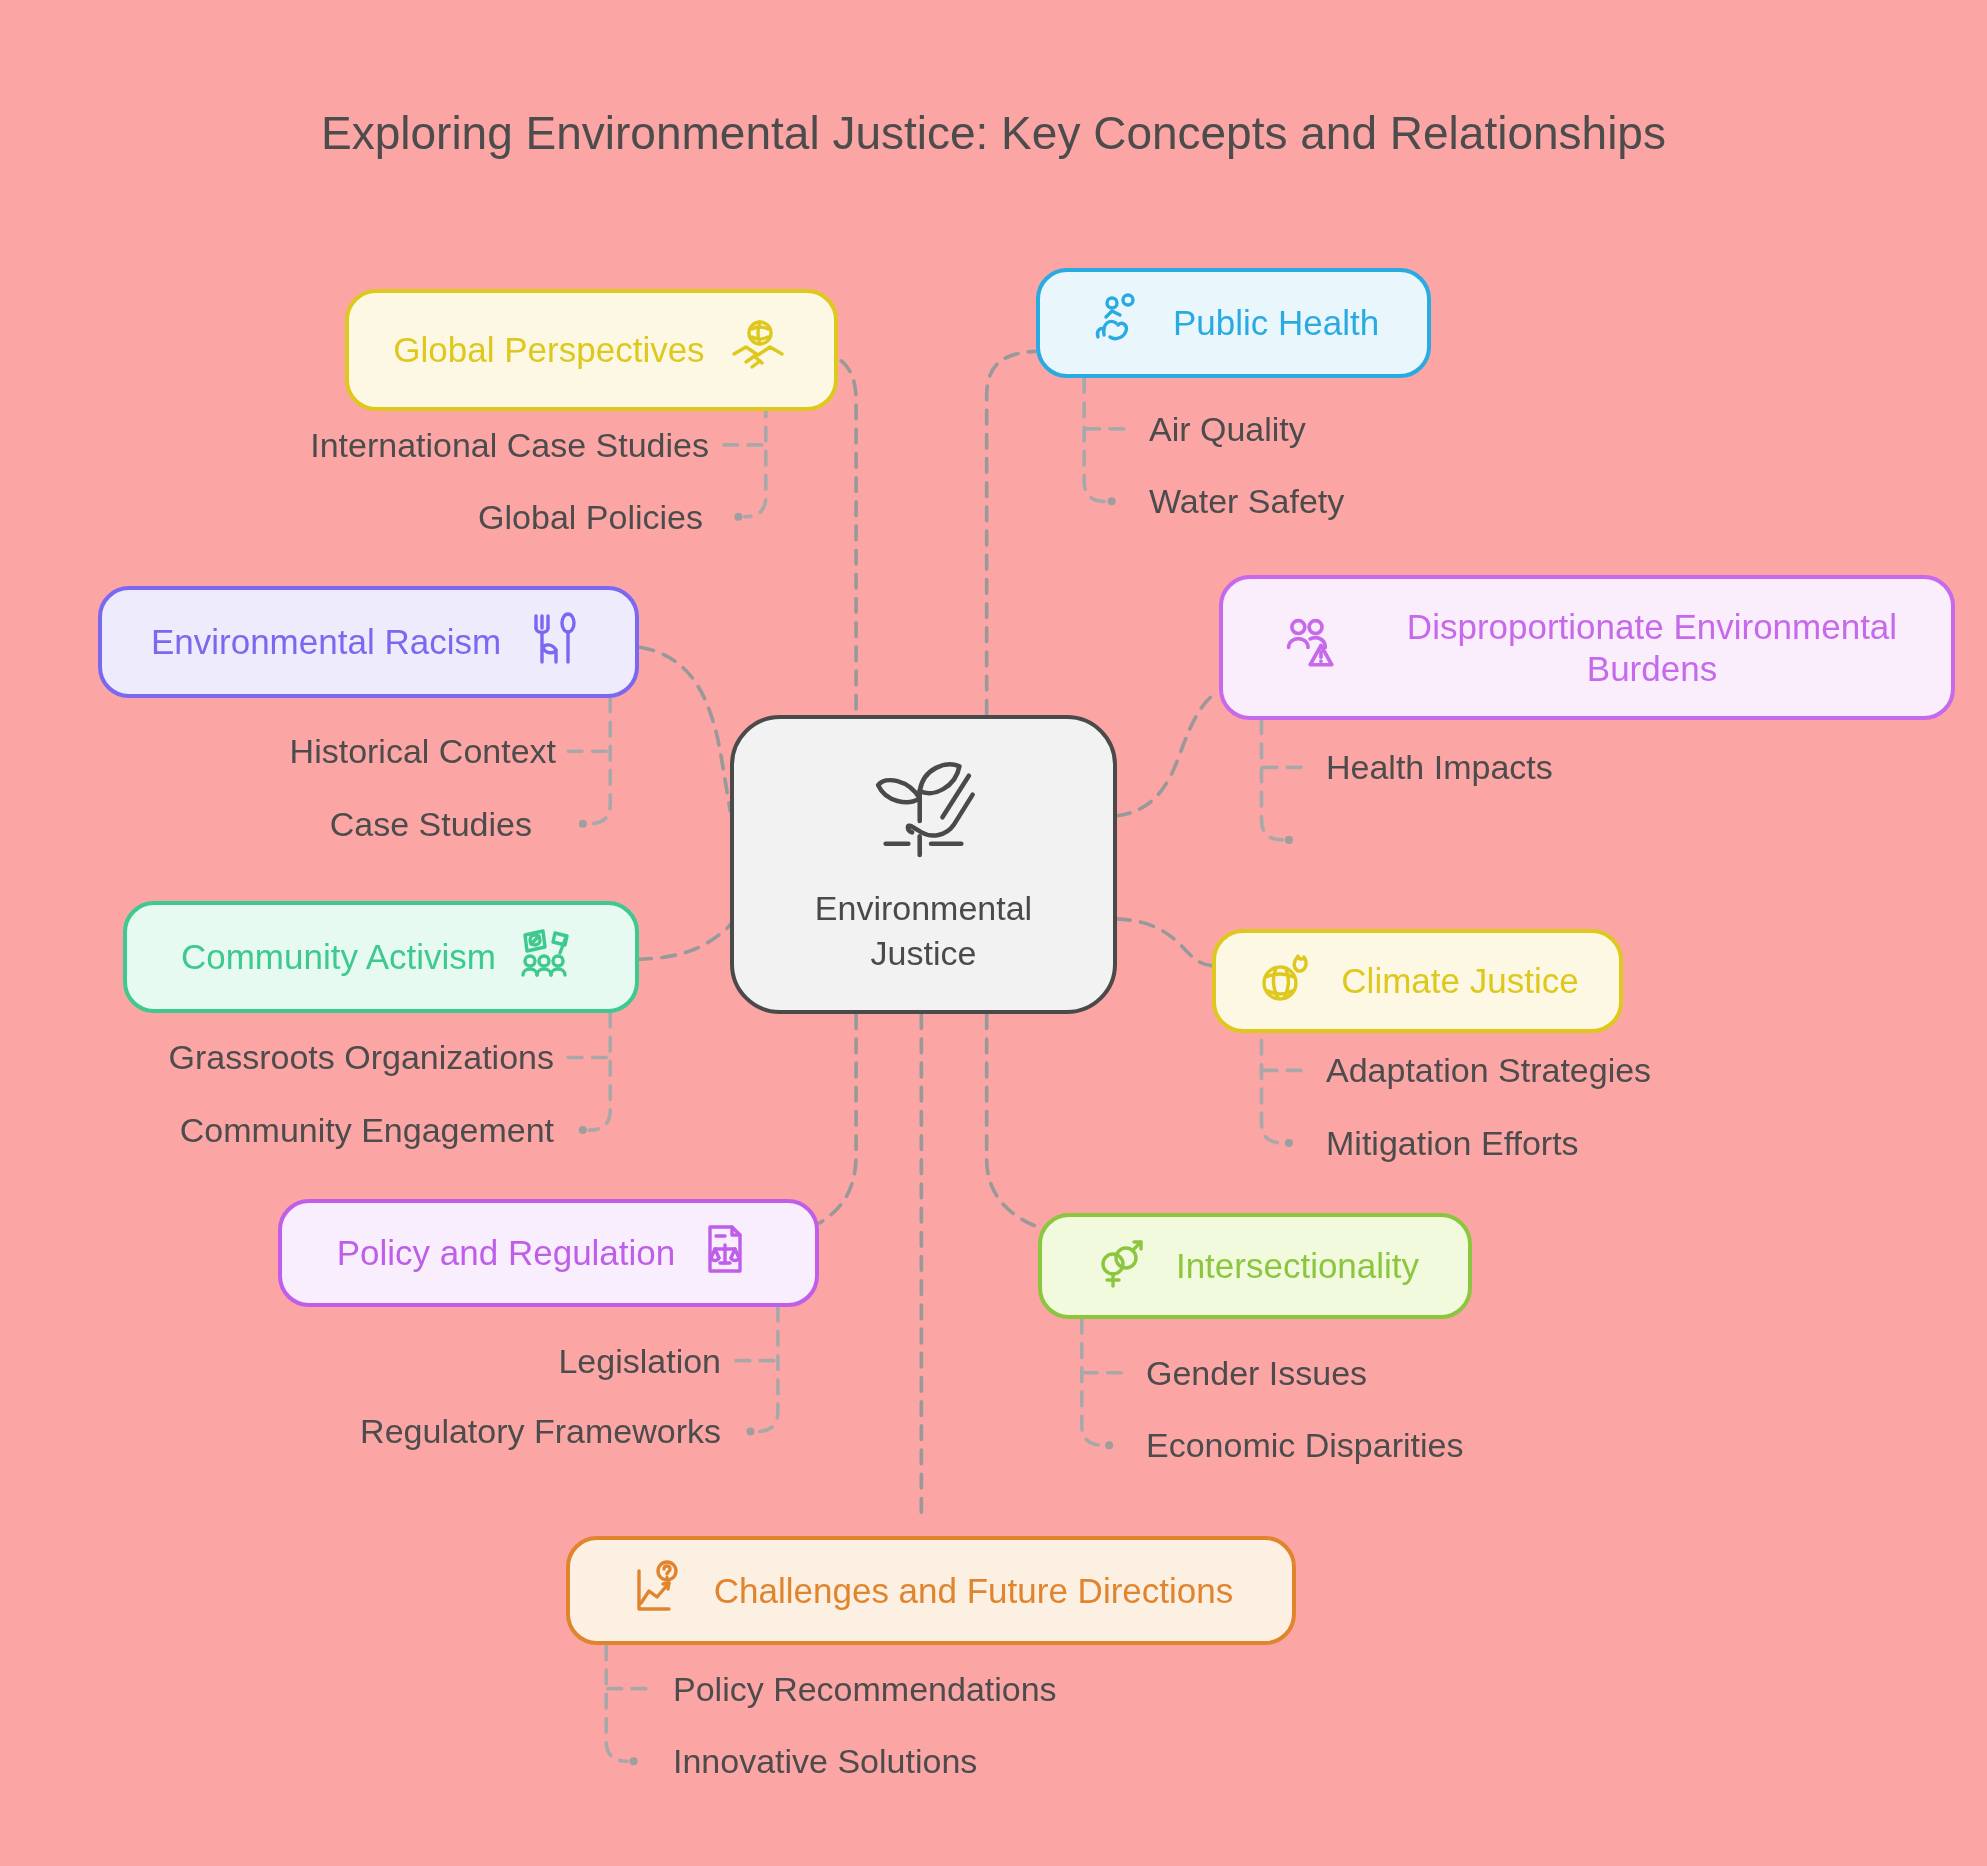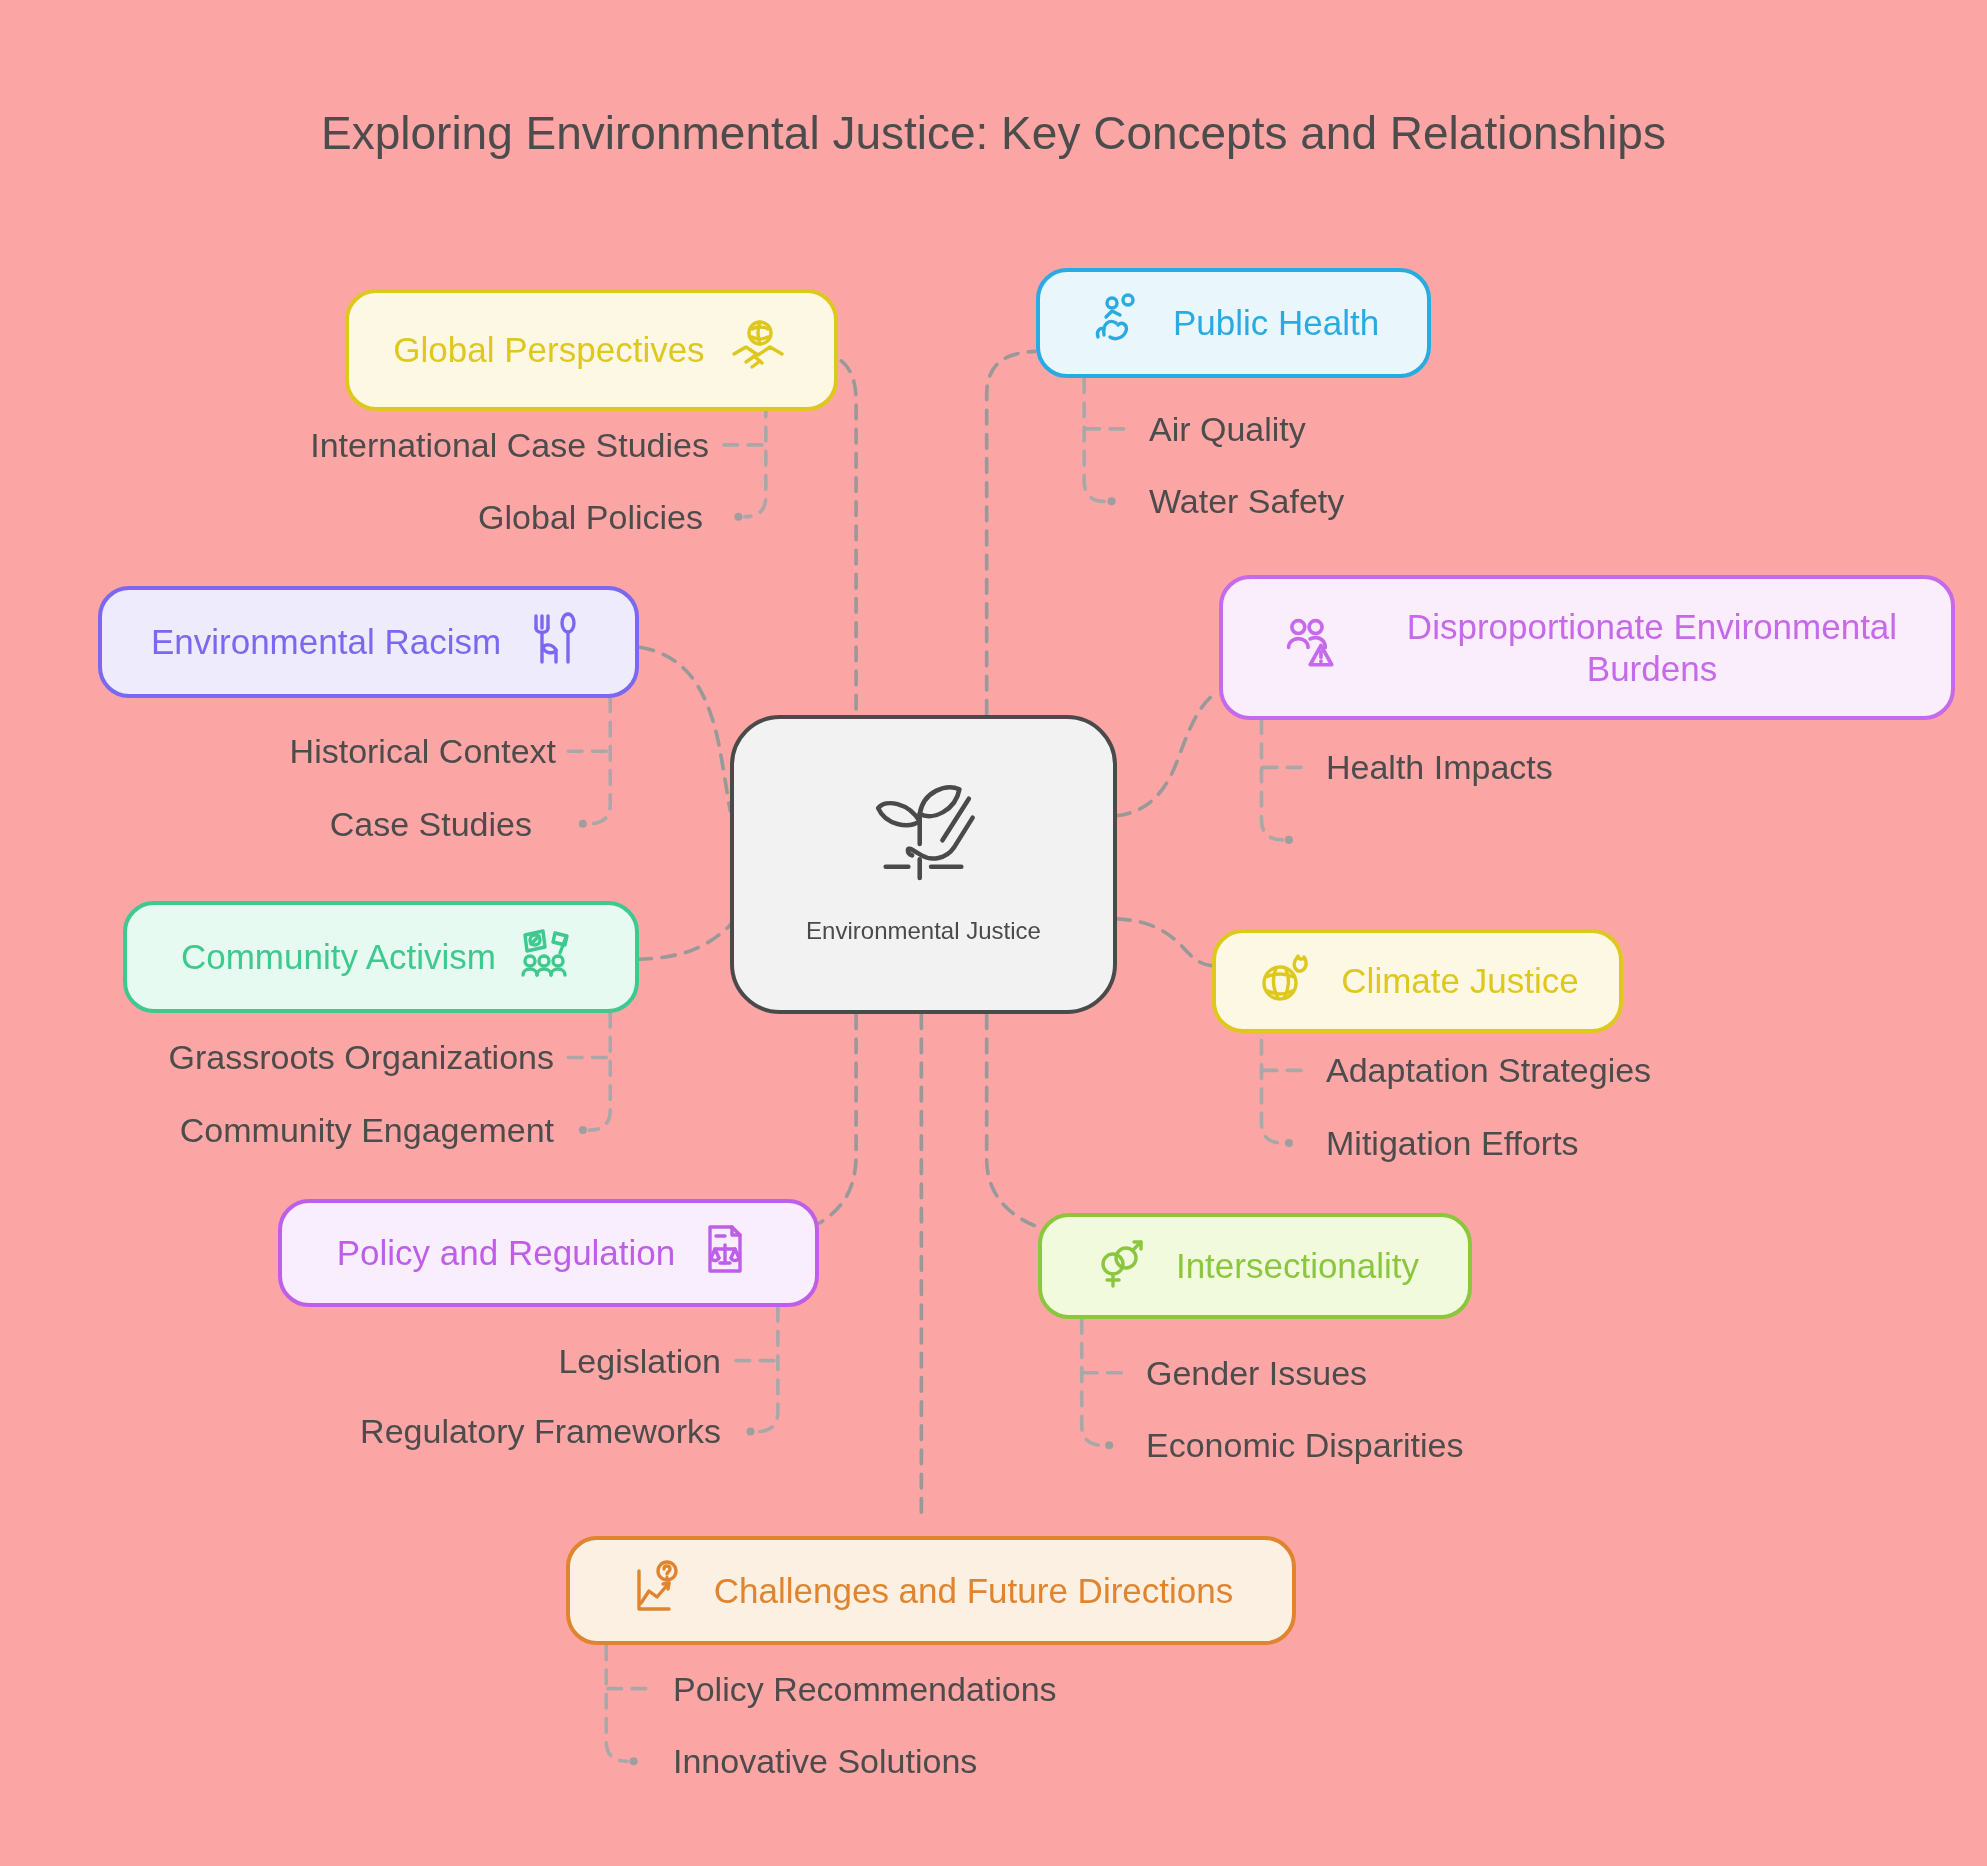--- a/index.html
+++ b/index.html
@@ -6,21 +6,21 @@
   #canvas{position:relative;width:1987px;height:1866px;background:#fca5a5;overflow:hidden;
           font-family:"Liberation Sans", sans-serif;}
   .title{position:absolute;left:0;right:0;top:106px;text-align:center;
          font-size:46px;font-weight:400;color:#4c4c4c;}
   .wires{position:absolute;left:0;top:0;}
   .node{position:absolute;display:flex;align-items:center;justify-content:center;gap:21px;
         box-sizing:border-box;border:4.8px solid var(--ac);background:var(--fl);color:var(--ac);
         border-radius:31px;font-size:35px;line-height:42px;text-align:center;}
   .node .nlabel{display:block;}
   .node .icon{display:flex;align-items:center;justify-content:center;flex:0 0 auto;}
-  .center-node{flex-direction:column;gap:11.3px;border-radius:50px;font-size:24px;line-height:45px;}
+  .center-node{flex-direction:column;gap:11.3px;border-radius:50px;font-size:34px;line-height:45px;}
   .center-node .nlabel{max-width:274px;}
   .dp-label{max-width:564px;}
   .sub{position:absolute;font-size:34px;line-height:48px;color:#4c4c4c;white-space:nowrap;}
   .sub.ra{white-space:normal;text-align:right;}
   svg.ic{display:block;}
 </style>
 </head>
 <body>
 
 <div id="canvas">

